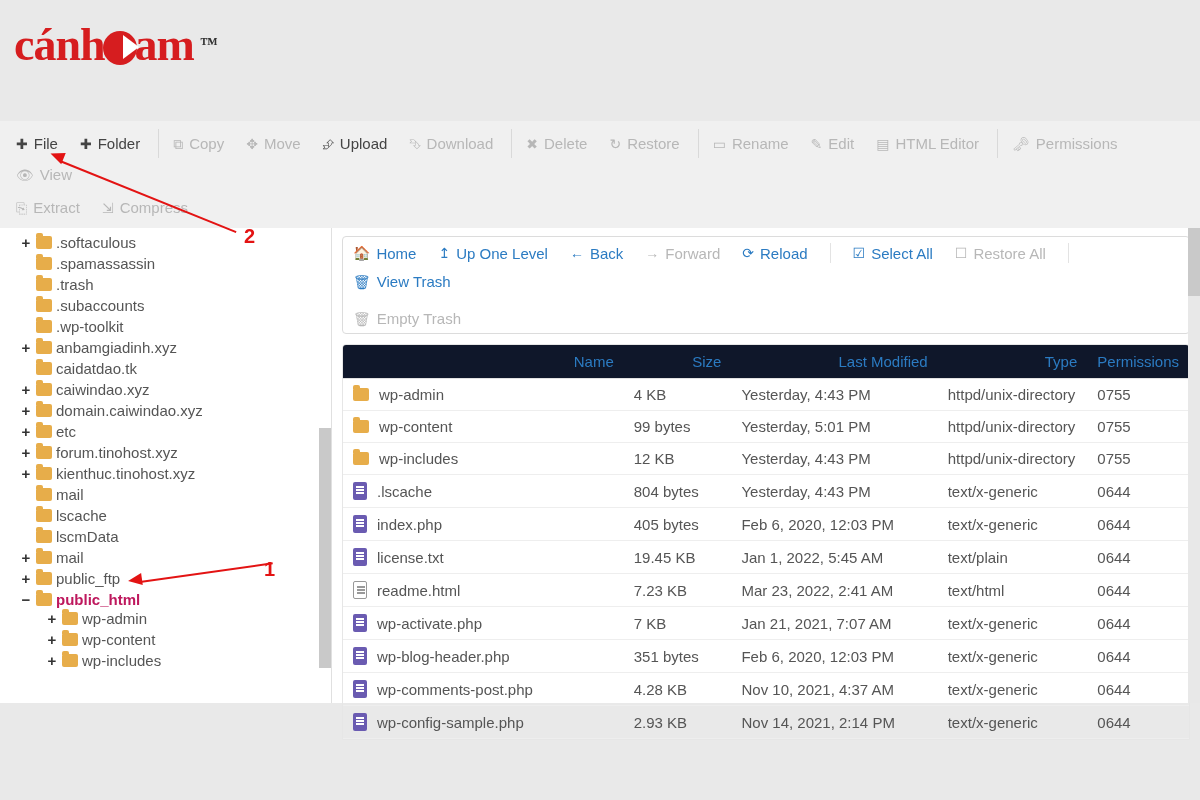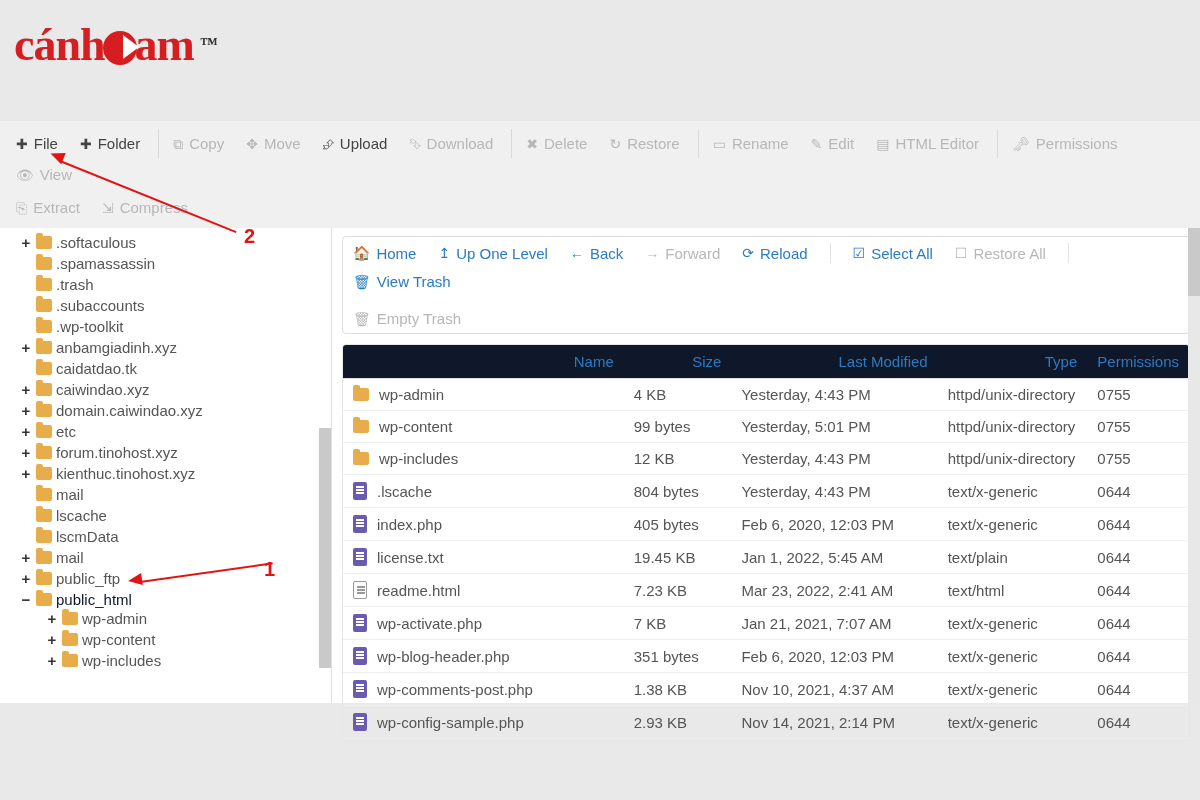--- a/index.html
+++ b/index.html
@@ -74,21 +74,21 @@
   }
   .tree ul { list-style:none; padding-left: 16px; }
   .tree li { white-space: nowrap; padding: 2px 0; }
   .node { display:flex; align-items:center; gap:4px; color:#555; font-size:15px;}
   .toggle { width:12px; color:#333; font-weight:bold; text-align:center;}
   .folder-ic {
     width:16px;height:13px;background:#e7ad4a;border-radius:2px;
     position:relative;display:inline-block;
   }
   .folder-ic::before{content:"";position:absolute;left:0;top:-3px;width:7px;height:4px;background:#e7ad4a;border-radius:2px 2px 0 0;}
-  .node.bold .label{font-weight:normal;color:#0f172a;}
+  .node.bold .label{font-weight:bold;color:#be185d;}
   .tree-root > li > ul { padding-left: 26px; }
 
   .main-pane { flex:1; position:relative; padding: 8px 10px 0 10px; background:#fff;}
   .main-pane .vscroll2 { position:absolute; right:0; top:0; width:12px; height:100%; background:#e8e8e8;}
   .main-pane .vscroll2::after{content:"";position:absolute;left:0;top:0;width:12px;height:68px;background:#c9c9c9;}
 
   .nav {
     border:1px solid #dcdcdc; border-radius:4px;
     padding: 6px 10px;
     display:flex; flex-wrap:wrap; gap: 10px 22px;
@@ -524,21 +524,21 @@
                 <td>text/x-generic</td>
                 <td>0644</td>
               </tr>
               <tr>
                 <td>
                   <div class="cell-name">
                     <span class="file-ic"></span>
                     <span>wp-comments-post.php</span>
                   </div>
                 </td>
-                <td>1.38 KB</td>
+                <td>4.28 KB</td>
                 <td>Nov 10, 2021, 4:37 AM</td>
                 <td>text/x-generic</td>
                 <td>0644</td>
               </tr>
               <tr>
                 <td>
                   <div class="cell-name">
                     <span class="file-ic"></span>
                     <span>wp-config-sample.php</span>
                   </div>

